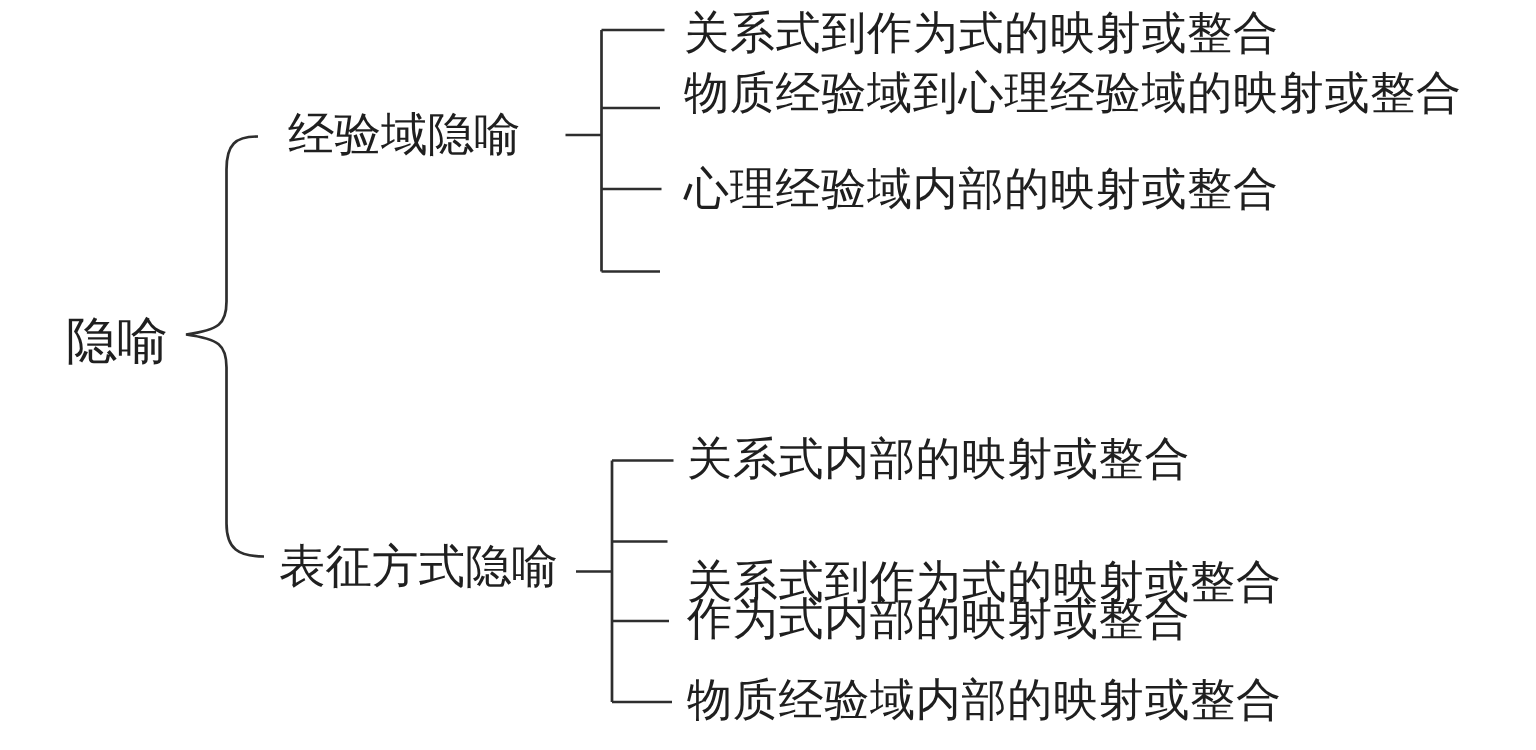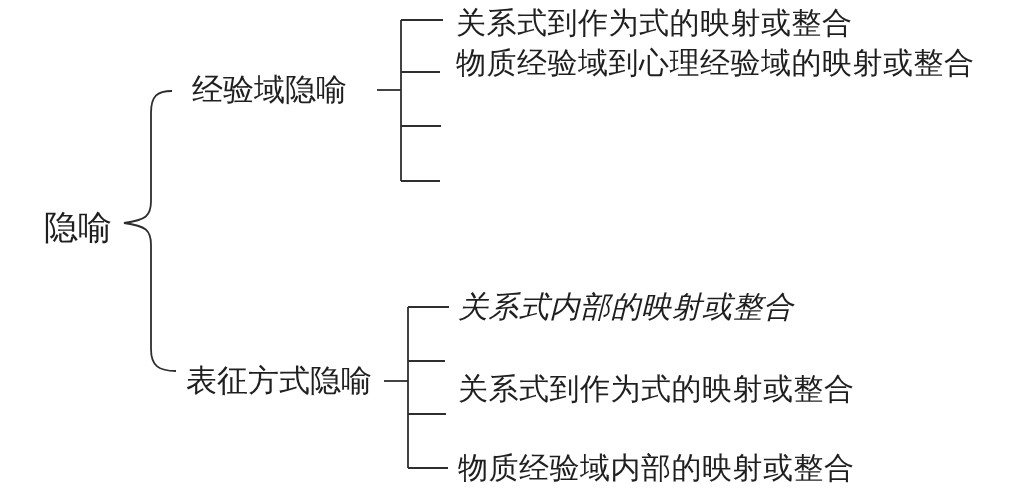--- a/index.html
+++ b/index.html
@@ -31,29 +31,29 @@
   }
   .node {
     position: absolute;
     white-space: nowrap;
     transform: translateY(-50%);
     line-height: 1.15;
   }
   .root-node   { left: 44px;  top: 228px; font-size: 34px; }
   .branch-node { font-size: 31px; }
   .branch-1    { left: 192px; top: 90px; }
-  .branch-2    { left: 186px; top: 381px; }
+  .branch-2    { left: 186px; top: 381px; font-family: Liberation Mono, monospace; }
   .leaf-node   { font-size: 30px; letter-spacing: 0.5px; }
   .b1 { left: 456px; }
   .b2 { left: 458px; }
   .b1.r1 { top: 23px; }
   .b1.r2 { top: 63px; }
   .b1.r3 { top: 127px; }
   .b1.r4 { top: 182px; }
-  .b2.r1 { top: 307px; font-style: italic; }
+  .b2.r1 { top: 307px; }
   .b2.r2 { top: 361px; margin-top: 28px; }
   .b2.r3 { top: 414px; }
   .b2.r4 { top: 468px; }
 </style>
 </head>
 <body>
 
 <div class="stage">
 
   <svg class="connector-svg" viewBox="0 0 1024 500">
@@ -73,19 +73,21 @@
     <path d="M 408 361 L 445 361"></path>
     <path d="M 408 414 L 446 414"></path>
     <path d="M 408 468 L 448 468"></path>
   </svg>
 
   <div class="node root-node">隐喻</div>
 
   <div class="node branch-node branch-1">经验域隐喻</div>
   <div class="node leaf-node b1 r1">关系式到作为式的映射或整合</div>
   <div class="node leaf-node b1 r2">物质经验域到心理经验域的映射或整合</div>
+  <div class="node leaf-node b1 r3">心理经验域内部的映射或整合</div>
 
   <div class="node branch-node branch-2">表征方式隐喻</div>
   <div class="node leaf-node b2 r1">关系式内部的映射或整合</div>
   <div class="node leaf-node b2 r2">关系式到作为式的映射或整合</div>
+  <div class="node leaf-node b2 r3">作为式内部的映射或整合</div>
   <div class="node leaf-node b2 r4">物质经验域内部的映射或整合</div>
 
 </div>
 
 </body></html>

